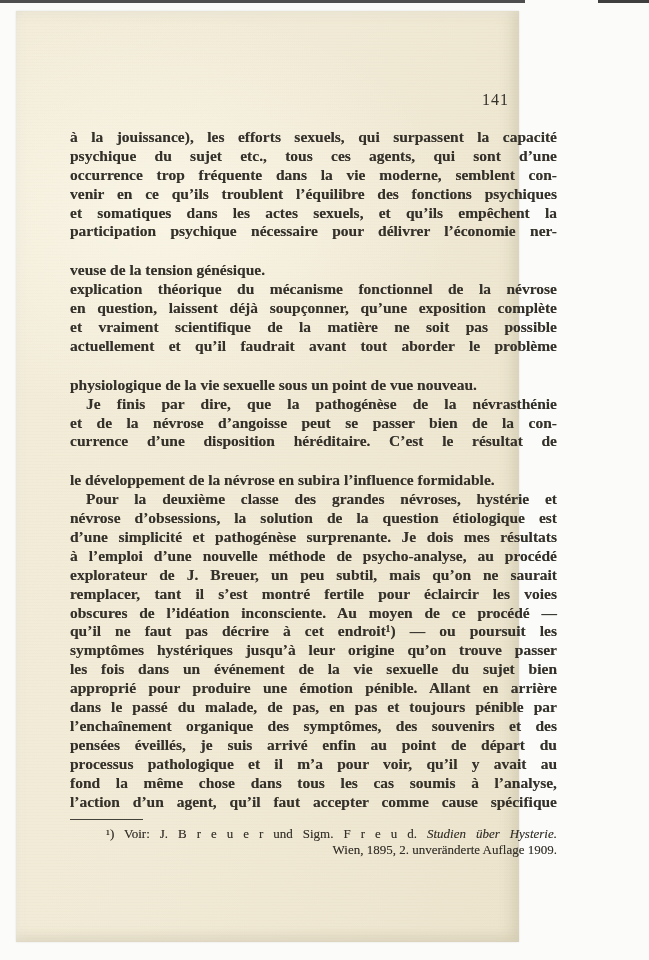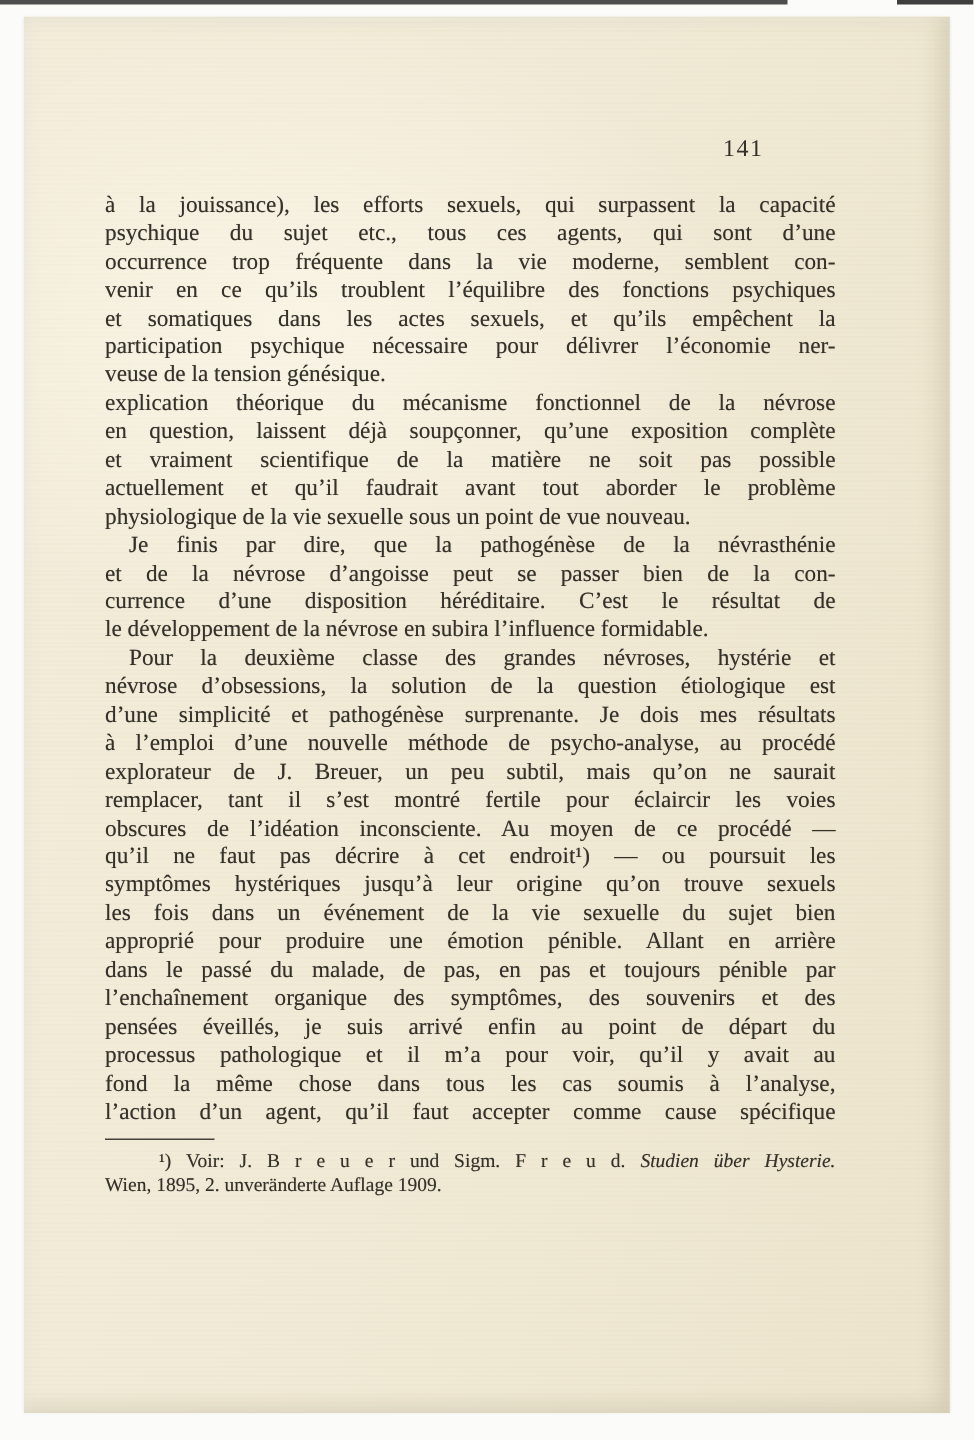--- a/index.html
+++ b/index.html
@@ -20,21 +20,21 @@
     height: 3px;
     background: #4e4e4e;
   }
   .edge-strip.seg-left { left: 0; width: 525px; }
   .edge-strip.seg-right { left: 598px; width: 51px; background: #3f3f3f; }
 
   .paper {
     position: absolute;
     left: 16px;
     top: 11px;
-    width: 617px;
+    width: 503px;
     height: 931px;
     background:
       radial-gradient(ellipse 420px 300px at 30% 22%, rgba(255,252,240,0.55), rgba(255,252,240,0) 70%),
       repeating-linear-gradient(0deg, rgba(205,190,155,0.05) 0 1px, rgba(0,0,0,0) 1px 3px),
       linear-gradient(103deg, #f3edda 0%, #f1ead6 45%, #ece4cd 100%);
     box-shadow:
       inset -8px 0 14px rgba(130,118,88,0.14),
       inset 0 -6px 12px rgba(130,118,88,0.10),
       inset 3px 2px 8px rgba(255,255,255,0.35),
       0 0 2px rgba(0,0,0,0.10);
@@ -59,43 +59,44 @@
     line-height: 18.9px;
     text-shadow: 0 0 0.5px rgba(52,47,38,0.45);
   }
 
   .line {
     text-align: justify;
     text-align-last: justify;
     white-space: normal;
     height: 18.9px;
     overflow: visible;
+    font-weight: bold;
   }
-  .line.last { text-align-last: left; }
+  .line.last { text-align-last: left; margin-top: 20px; }
   .line.indent { text-indent: 16px; }
 
   .footnote-rule {
     margin-top: 8px;
     margin-bottom: 6px;
     width: 73px;
     height: 1px;
     background: #44413a;
   }
 
   .footnote {
     font-size: 13px;
     line-height: 15.6px;
     color: #34312b;
   }
   .fn-line1 {
     text-align: justify;
     text-align-last: justify;
     text-indent: 36px;
   }
-  .fn-line2 { text-align: left; }
+  .fn-line2 { text-align: right; }
   .it { font-style: italic; }
 </style>
 </head>
 <body>
 
 <div class="edge-strip seg-left"></div>
 <div class="edge-strip seg-right"></div>
 
 <div class="paper">
   <div class="page-number">141</div>
@@ -119,21 +120,21 @@
         <div class="line">currence d’une disposition héréditaire. C’est le résultat de</div>
         <div class="line last">le développement de la névrose en subira l’influence formidable.</div>
         <div class="line indent">Pour la deuxième classe des grandes névroses, hystérie et</div>
         <div class="line">névrose d’obsessions, la solution de la question étiologique est</div>
         <div class="line">d’une simplicité et pathogénèse surprenante. Je dois mes résultats</div>
         <div class="line">à l’emploi d’une nouvelle méthode de psycho-analyse, au procédé</div>
         <div class="line">explorateur de J. Breuer, un peu subtil, mais qu’on ne saurait</div>
         <div class="line">remplacer, tant il s’est montré fertile pour éclaircir les voies</div>
         <div class="line">obscures de l’idéation inconsciente. Au moyen de ce procédé —</div>
         <div class="line">qu’il ne faut pas décrire à cet endroit¹) — ou poursuit les</div>
-        <div class="line">symptômes hystériques jusqu’à leur origine qu’on trouve sexuels</div>
+        <div class="line">symptômes hystériques jusqu’à leur origine qu’on trouve passer</div>
         <div class="line">les fois dans un événement de la vie sexuelle du sujet bien</div>
         <div class="line">approprié pour produire une émotion pénible. Allant en arrière</div>
         <div class="line">dans le passé du malade, de pas, en pas et toujours pénible par</div>
         <div class="line">l’enchaînement organique des symptômes, des souvenirs et des</div>
         <div class="line">pensées éveillés, je suis arrivé enfin au point de départ du</div>
         <div class="line">processus pathologique et il m’a pour voir, qu’il y avait au</div>
         <div class="line">fond la même chose dans tous les cas soumis à l’analyse,</div>
         <div class="line">l’action d’un agent, qu’il faut accepter comme cause spécifique</div>
       </div>
 

